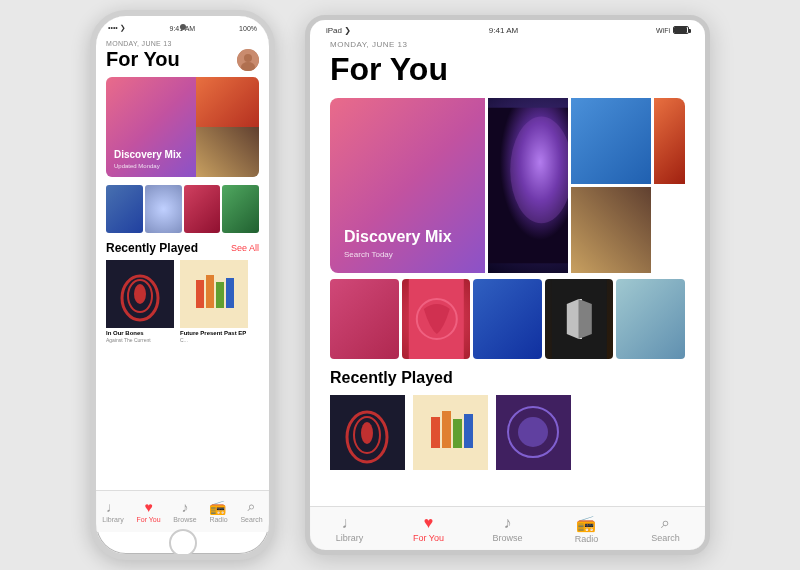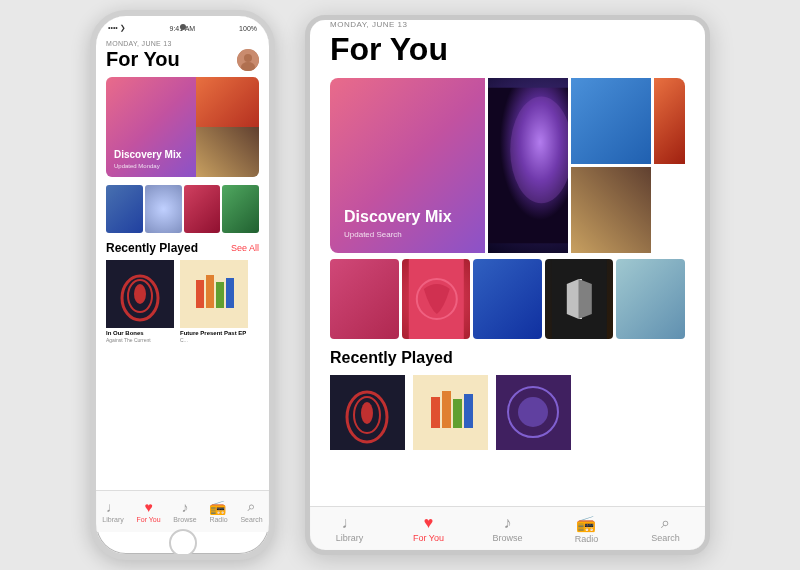--- a/index.html
+++ b/index.html
@@ -494,29 +494,39 @@
       </div>
     </div>
 
     <div class="iphone-home">
       <div class="home-button"></div>
     </div>
   </div>
 </div>
 
 <div class="ipad">
+  <div class="ipad-status-bar">
+    <span>iPad ❯</span>
+    <span>9:41 AM</span>
+    <div class="status-icons">
+      <span>WiFi</span>
+      <div class="battery-bar">
+        <div class="battery-fill"></div>
+      </div>
+    </div>
+  </div>
 
   <div class="ipad-screen">
     <div class="ipad-date">MONDAY, JUNE 13</div>
     <div class="ipad-title">For You</div>
 
     <div class="ipad-discovery">
       <div class="ipad-disc-main">
         <div class="ipad-disc-title">Discovery Mix</div>
-        <div class="ipad-disc-sub">Updated Search</div>
+        <div class="ipad-disc-sub">Search Today</div>
       </div>
       <div class="ipad-img-a"></div>
       <div class="ipad-img-b"></div>
       <div class="ipad-img-c"></div>
       <div class="ipad-img-d">
         <svg width="100%" height="100%" viewBox="0 0 90 175">
           <defs>
             <radialGradient id="rg" cx="65%" cy="35%">
               <stop offset="0%" stop-color="#c090ff"></stop>
               <stop offset="50%" stop-color="#6030a0"></stop>

